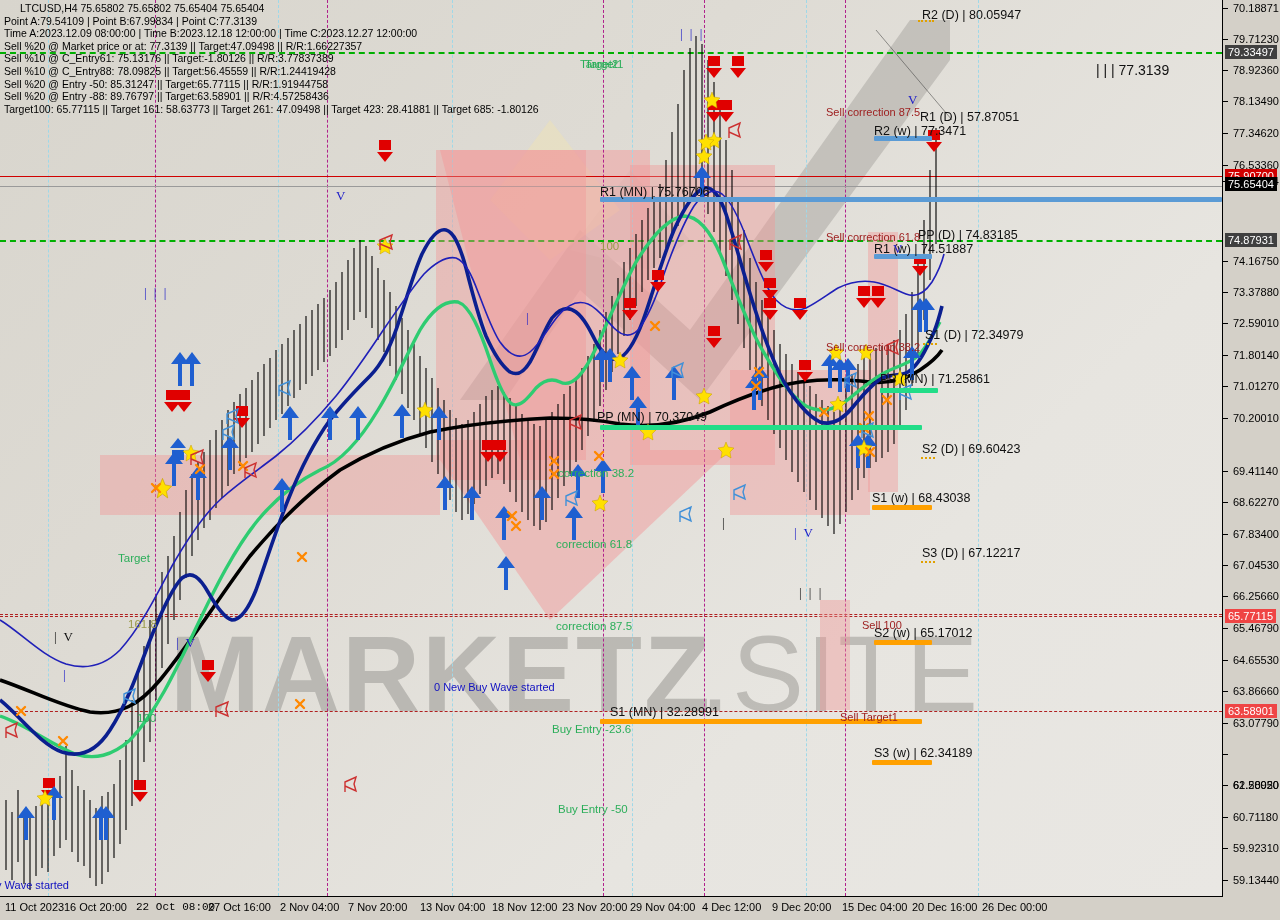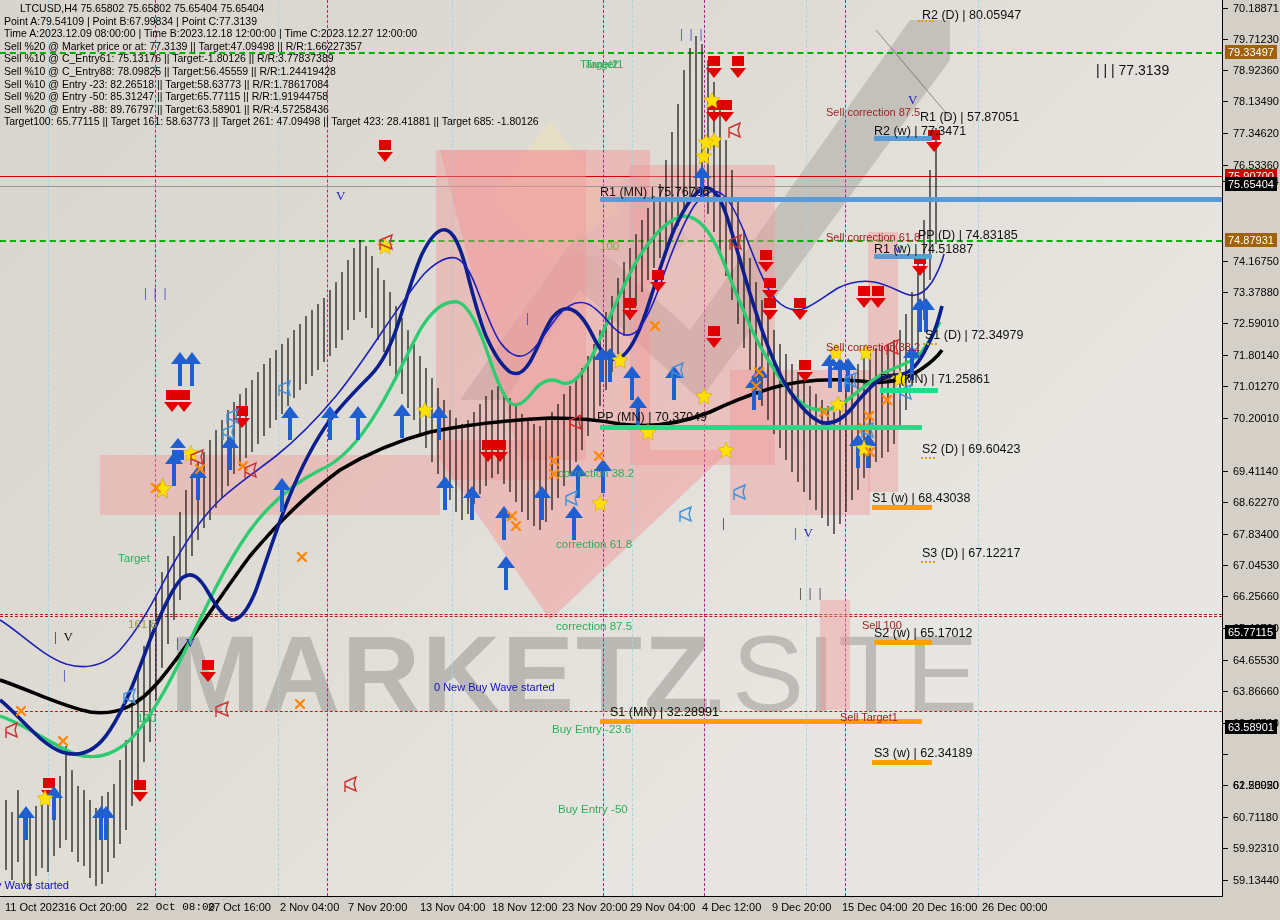--- a/index.html
+++ b/index.html
@@ -38,22 +38,22 @@
     position:absolute;left:1223px;top:0;width:57px;height:896px;
     background:#d4d0c8;
   }
   .ylab{position:absolute;left:10px;font-size:11px;color:#000;white-space:nowrap;
         font-family:"Liberation Sans",sans-serif;transform:translateY(-50%);}
   .ytick{position:absolute;left:0px;width:5px;height:1px;background:#000;}
   .ylab-hl{
     position:absolute;left:2px;padding:1px 3px;font-size:11px;white-space:nowrap;
     transform:translateY(-50%);font-family:"Liberation Sans",sans-serif;
   }
-  .ylab-green{background:#a16207;color:#ffffff;}
-  .ylab-red{background:#000000;color:#ffffff;margin-top:16px;}
+  .ylab-green{background:#404040;color:#ffffff;}
+  .ylab-red{background:#ef4444;color:#ffffff;}
   .ylab-red2{background:#d00000;color:#ffffff;}
   .ylab-black{background:#000;color:#fff;}
 
   #xaxis{
     position:absolute;left:0;top:897px;width:1280px;height:23px;background:#d4d0c8;
   }
   .xlab{position:absolute;top:4px;font-size:11px;color:#000;white-space:nowrap;
         font-family:"Liberation Sans",sans-serif;}
 
   
@@ -445,21 +445,20 @@
       <div class="lbl lbl-wave" style="left:908px;top:92px">V</div>
       <div class="lbl lbl-wave" style="left:893px;top:241px">V</div>
 
       <div id="info">
         <div class="sym">LTCUSD,H4  75.65802 75.65802 75.65404 75.65404</div>
         <div>Point A:79.54109 | Point B:67.99834 | Point C:77.3139</div>
         <div>Time A:2023.12.09 08:00:00 | Time B:2023.12.18 12:00:00 | Time C:2023.12.27 12:00:00</div>
         <div>Sell %20 @ Market price or at: 77.3139 || Target:47.09498 || R/R:1.66227357</div>
         <div>Sell %10 @ C_Entry61: 75.13176 || Target:-1.80126 || R/R:3.77837389</div>
         <div>Sell %10 @ C_Entry88: 78.09825 || Target:56.45559 || R/R:1.24419428</div>
-        <div>Sell %10 @ Entry -23: 82.26518 || Target:58.63773 || R/R:1.78617084</div>
         <div>Sell %20 @ Entry -50: 85.31247 || Target:65.77115 || R/R:1.91944758</div>
         <div>Sell %20 @ Entry -88: 89.76797 || Target:63.58901 || R/R:4.57258436</div>
         <div>Target100: 65.77115 || Target 161: 58.63773 || Target 261: 47.09498 || Target 423: 28.41881 || Target 685: -1.80126</div>
       </div>
 
     </div>
   </div>
 
   <div id="yaxis">
       <div class="ytick" style="top: 8px;"></div>

